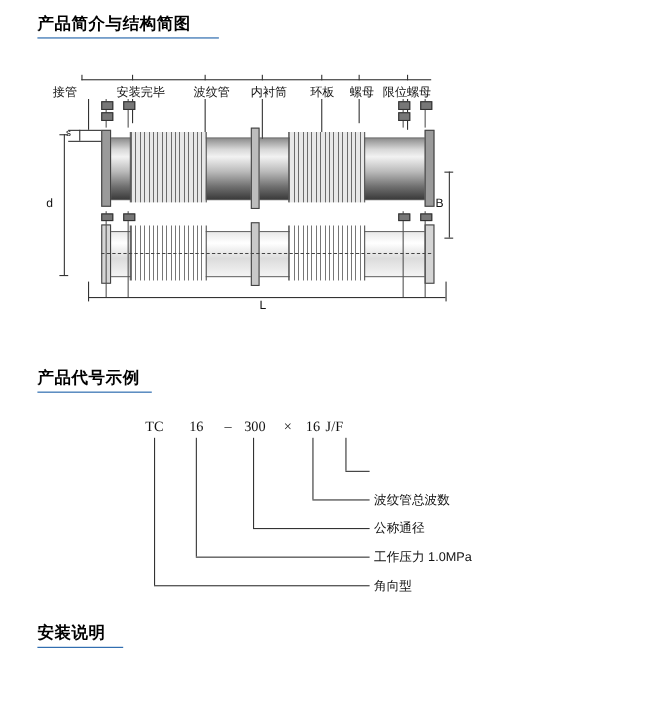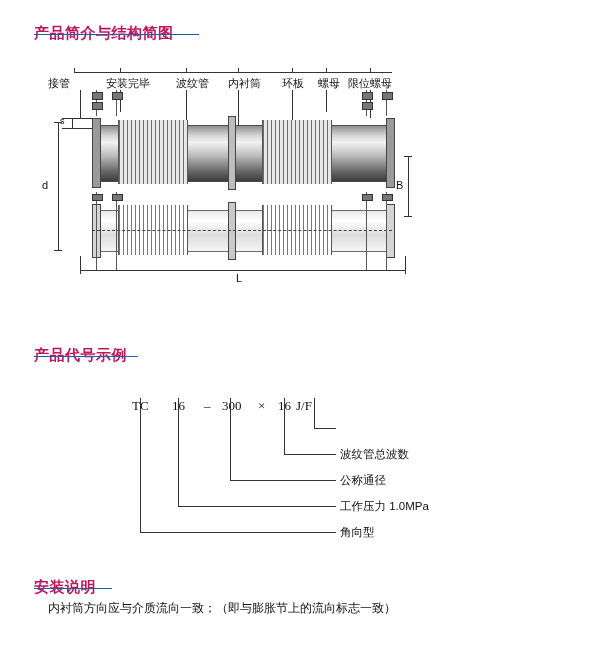--- a/index.html
+++ b/index.html
@@ -12,23 +12,22 @@
     height: 652px;
     position: relative;
     font-family: "Liberation Sans", sans-serif;
     color: #1a1a1a;
     overflow: hidden;
   }
   .section-title {
     position: absolute;
     font-size: 15px;
     font-weight: bold;
-    color: #be185d;
+    color: #000000;
     letter-spacing: 0.5px;
-    margin-top: 12px;
   }
   .title-underline {
     position: absolute;
     height: 1px;
     background: #1b5fa8;
   }
   
   #diagram {
     position: absolute;
     left: 0;
@@ -125,21 +124,20 @@
     top: 370px;
     width: 600px;
     height: 170px;
   }
   .code-part {
     position: absolute;
     font-size: 13px;
     font-family: "Liberation Serif", serif;
     color: #111;
     white-space: nowrap;
-    margin-top: 18px;
   }
   .code-desc {
     position: absolute;
     font-size: 11.5px;
     color: #111;
     white-space: nowrap;
   }
   
   #install-lines {
     position: absolute;
@@ -275,14 +273,13 @@
 
   <div class="vline" style="left:140px; top:28px; height:134px;"></div>
   <div class="hline" style="left:140px; top:162px; width:196px;"></div>
   <div class="code-desc" style="left:340px; top:155px;">角向型</div>
 </div>
 
 <div class="section-title" style="left:34px; top:566px;">安装说明</div>
 <div class="title-underline" style="left:34px; top:588px; width:78px;"></div>
 
 <div id="install-lines">
-  <div class="install-line">内衬筒方向应与介质流向一致；（即与膨胀节上的流向标志一致）</div>
 </div>
 
 </body></html>

